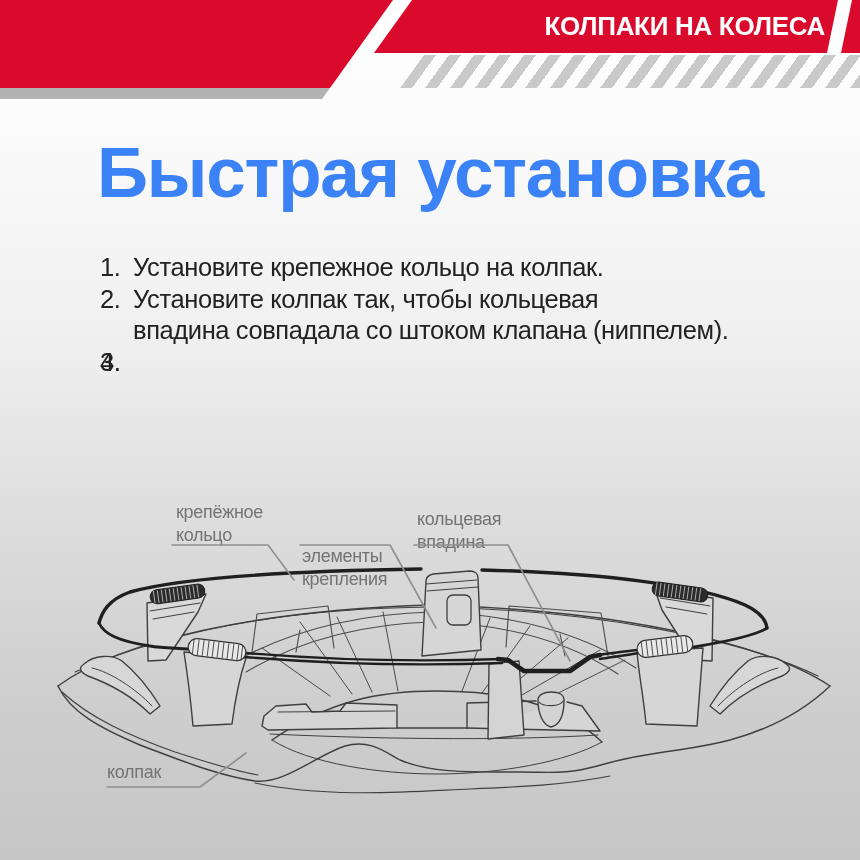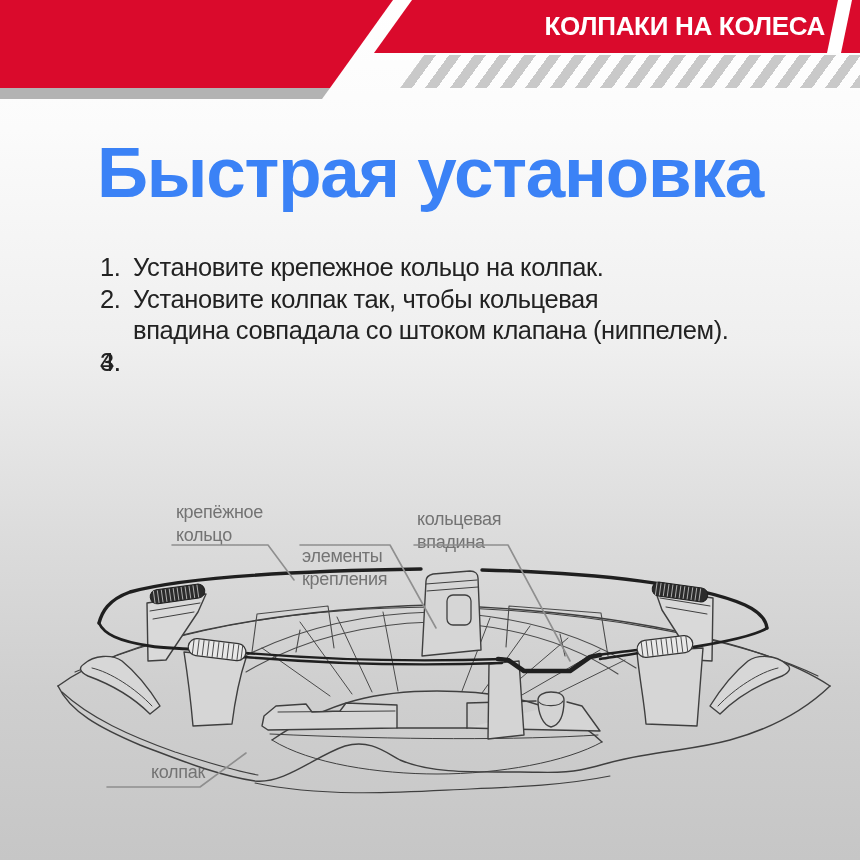--- a/index.html
+++ b/index.html
@@ -68,21 +68,21 @@
   .step .txt{white-space:pre-line;}
   
   .dlabel{
     position:absolute;color:#737373;
     font-size:18px;line-height:22.5px;letter-spacing:-.3px;
     white-space:pre-line;
   }
   #label-ring{left:176px;top:501px;}
   #label-clips{left:302px;top:501px;margin-top:44px;}
   #label-groove{left:417px;top:508px;}
-  #label-cap{left:107px;top:761px;margin-left:44px;}
+  #label-cap{left:107px;top:761px;}
   
   .diagram{position:absolute;left:0;top:0;width:860px;height:860px;z-index:1;}
   .diagram svg{display:block;}
 </style>
 </head>
 <body>
 
 <div class="stripes"></div>
 <div class="band-left"></div>
 <div class="band-right"></div>

